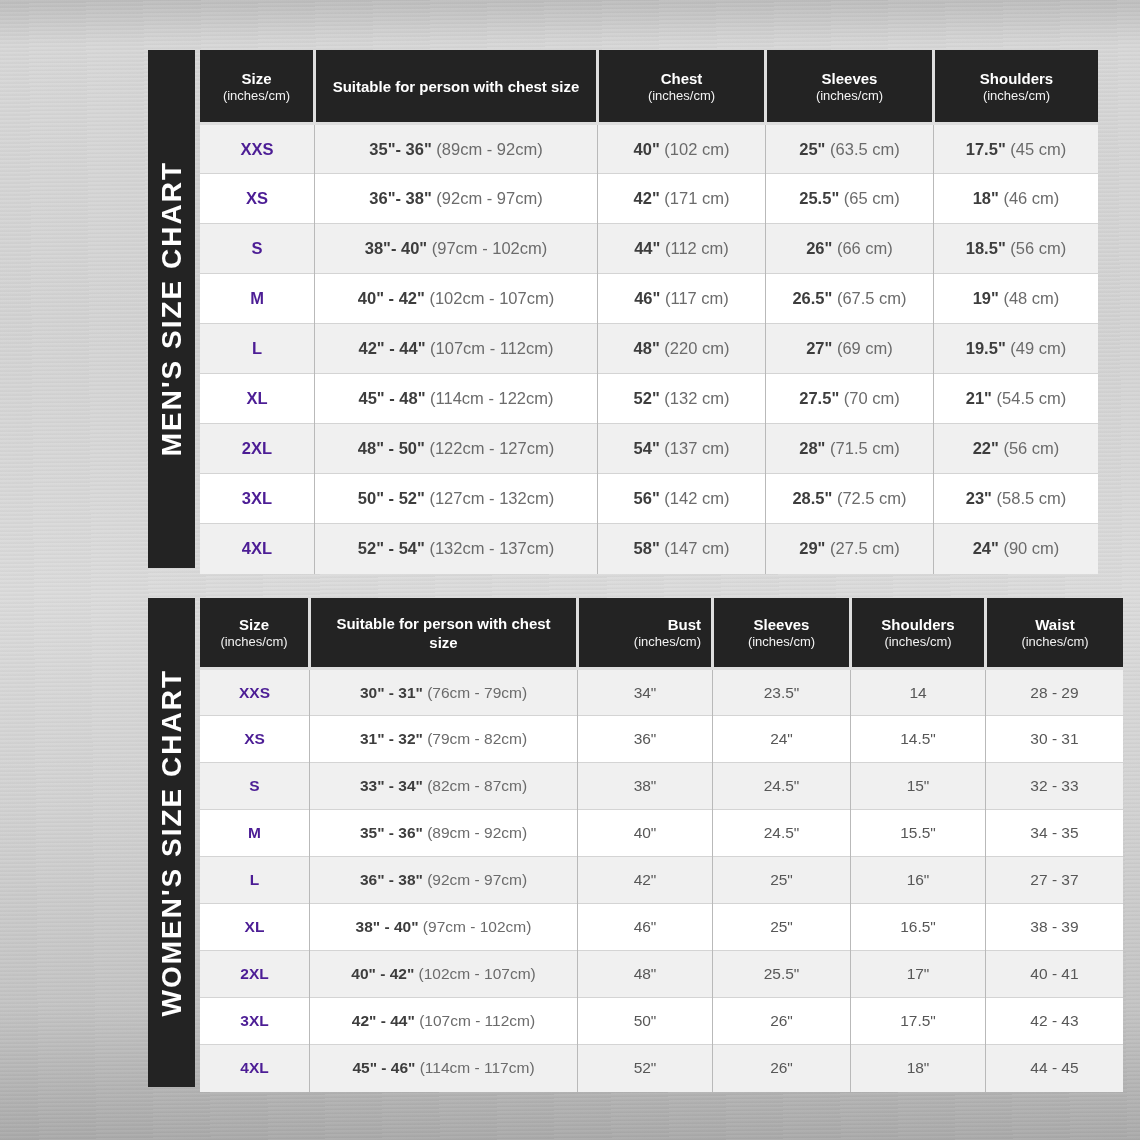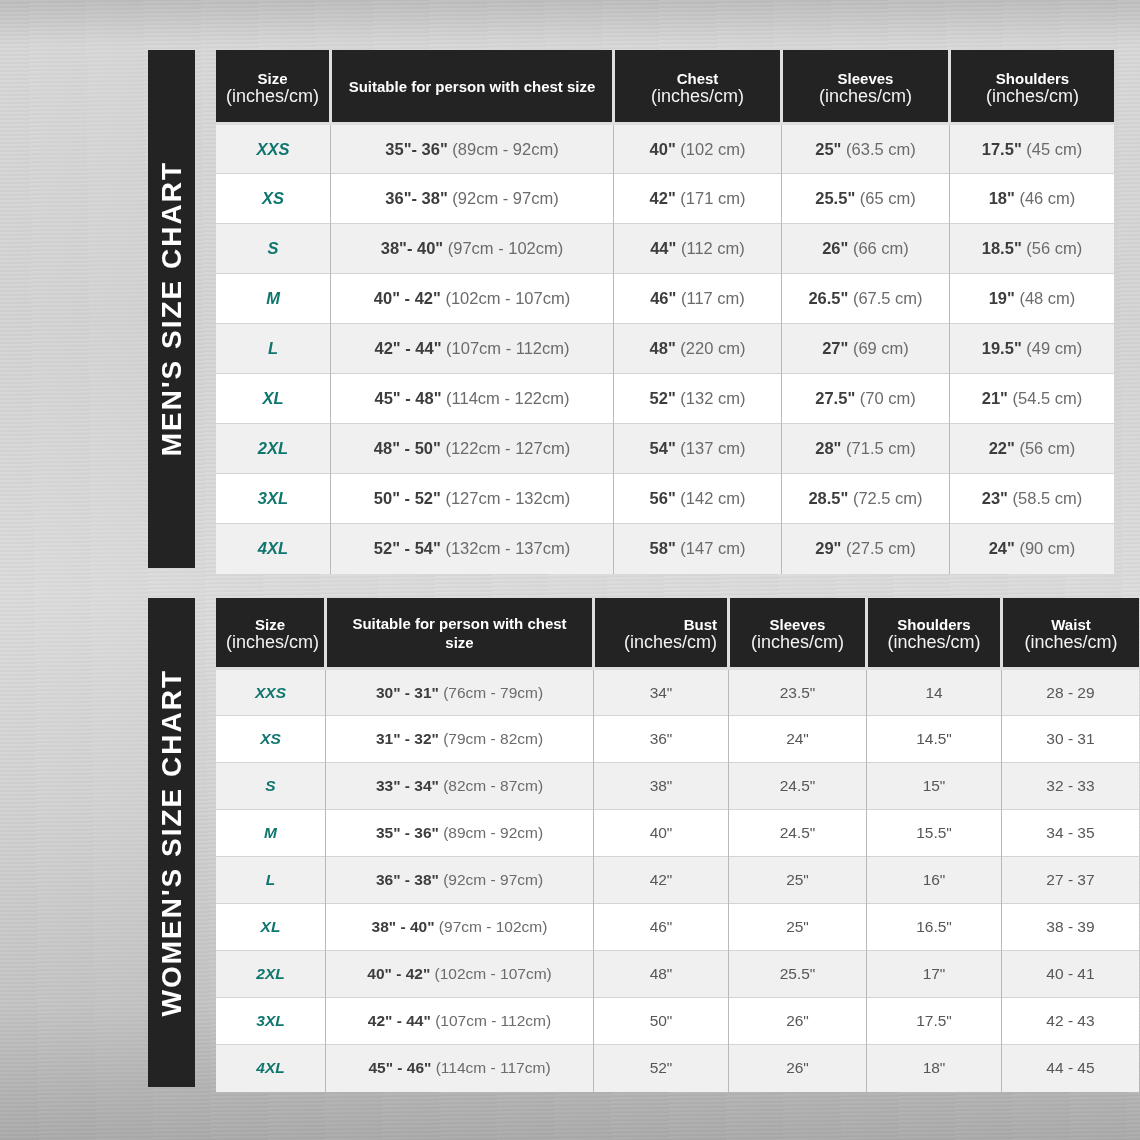--- a/index.html
+++ b/index.html
@@ -16,46 +16,46 @@
   .banner{
     position:absolute;left:0;top:0;width:47px;height:100%;
     background:#232323;display:flex;align-items:center;justify-content:center;
   }
   .banner-text{
     writing-mode:vertical-rl;transform:rotate(180deg);
     color:#ffffff;font-weight:700;font-size:28px;letter-spacing:2px;white-space:nowrap;
   }
   table.size-table{
     position:absolute;left:52px;top:0;
-    border-collapse:collapse;table-layout:fixed;margin-left:16px;
+    border-collapse:collapse;table-layout:fixed;
   }
   #mens-table{width:786px;}
   #womens-table{width:788px;}
   .size-table th{
     background:#232323;color:#fff;text-align:center;vertical-align:middle;
     border-right:3px solid #dedede;border-bottom:3px solid #dedede;
     padding:6px 10px;
   }
   .size-table th:last-child{border-right:none;}
   #mens-table th{height:60px;}
   #womens-table th{height:57px;}
   .h-label{font-weight:700;font-size:15px;line-height:19px;}
-  .h-sub{font-weight:400;font-size:18px;line-height:16px;color:#f2f2f2;}
+  .h-sub{font-weight:400;font-size:13px;line-height:16px;color:#f2f2f2;}
   .size-table td{
     text-align:center;vertical-align:middle;
     border-right:1px solid #b9b9b9;border-top:1px solid #d4d4d4;
     padding:0 4px;
   }
   .size-table td:last-child{border-right:none;}
   .size-table tbody tr:first-child td{border-top:none;}
   .size-table tbody tr:nth-child(odd){background:#f0f0f0;}
   .size-table tbody tr:nth-child(even){background:#ffffff;}
   #mens-table tbody tr{height:50px;}
   #womens-table tbody tr{height:47px;}
-  td.size-cell{font-weight:700;font-size:15px;color:#0f766e;font-style:italic;}
+  td.size-cell{font-weight:700;font-size:15px;color:#4c1d95;}
   #mens-table td{font-size:16.5px;}
   #womens-table td{font-size:15.5px;}
   .v-bold{font-weight:700;color:#3d3d3d;}
   .v-plain{font-weight:400;color:#6b6b6b;}
   .v-solo{color:#575757;}
   
   #mens-table th:nth-child(1){width:93px;}
   #mens-table th:nth-child(2){width:260px;}
   #mens-table th:nth-child(3){width:145px;}
   #mens-table th:nth-child(4){width:145px;}

